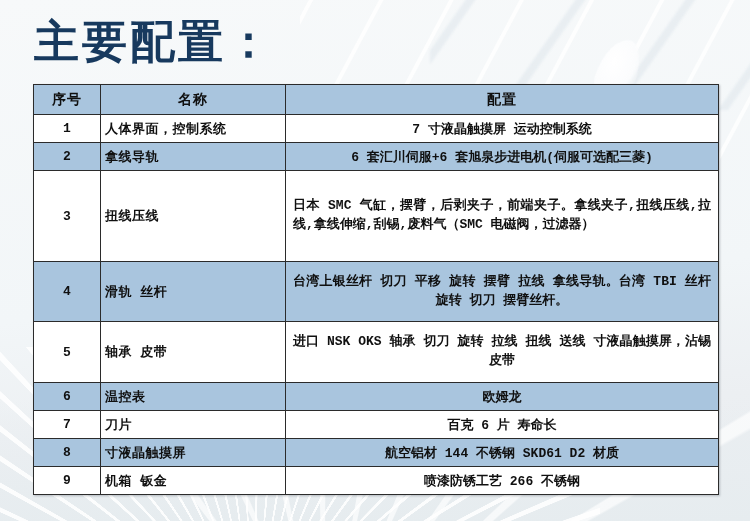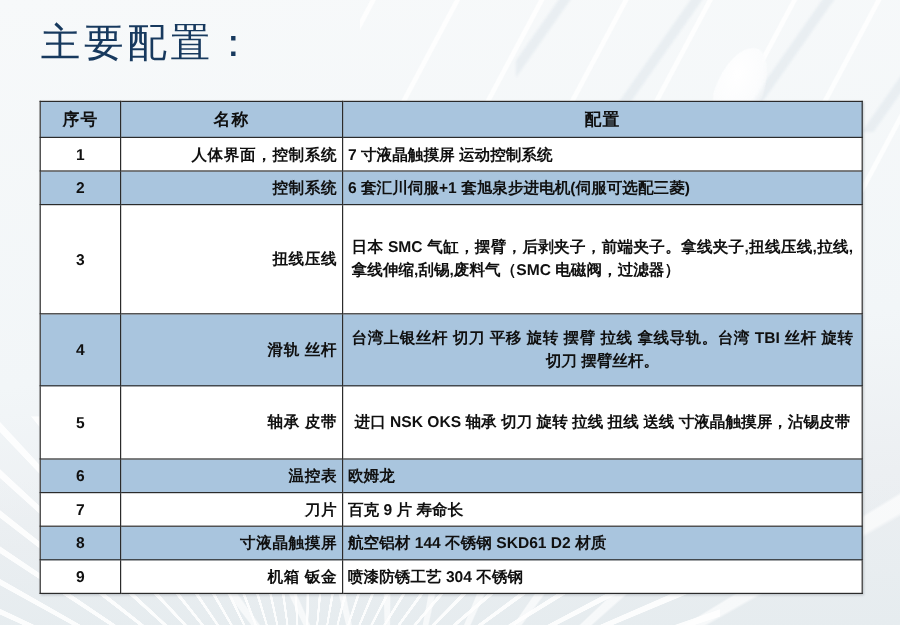--- a/index.html
+++ b/index.html
@@ -96,22 +96,22 @@
     background: linear-gradient(to bottom, rgba(232,237,240,0) 0%, rgba(232,237,240,0.75) 60%, rgba(230,236,239,0.9) 100%);
   }
 
   
   #title {
     position: absolute;
     left: 34px;
     top: 19px;
     z-index: 3;
     font-family: "DejaVu Serif", "Liberation Serif", serif;
-    font-size: 33px;
-    font-weight: 400;
+    font-size: 45px;
+    font-weight: 700;
     letter-spacing: 3px;
     color: #17395e;
     line-height: 1;
     white-space: nowrap;
   }
 
   
   #spec-table-wrap {
     position: absolute;
     left: 33px;
@@ -122,43 +122,43 @@
   table.spec {
     border-collapse: collapse;
     table-layout: fixed;
     width: 685px;
     background: #ffffff;
     box-shadow: 1px 1px 2px rgba(60,70,80,.30);
   }
   table.spec td, table.spec th {
     border: 1px solid #2b2b2b;
     color: #101010;
-    font-family: Liberation Sans, sans-serif;
+    font-family: Liberation Mono, monospace;
     font-weight: 700;
     font-size: 13px;
     padding: 0 4px;
     vertical-align: middle;
   }
   col.c-no    { width: 67px; }
   col.c-name  { width: 185px; }
   col.c-spec  { width: 433px; }
 
   tr.hdr th {
     background: #a9c5de;
     height: 29px;
     text-align: center;
     font-size: 14px;
     letter-spacing: 1px;
   }
   tr.blue td { background: #a9c5de; }
   tr.white td { background: #ffffff; }
 
   td.no   { text-align: center; font-size: 14px; }
-  td.name { text-align: right; letter-spacing: .5px; }
-  td.spec { text-align: left; }
+  td.name { text-align: left; letter-spacing: .5px; }
+  td.spec { text-align: center; }
   td.spec.justify {
     text-align: justify;
     text-align-last: center;
     padding: 2px 7px;
     line-height: 1.45;
   }
   td.spec.justify.lead {
     text-align: justify;
     text-align-last: left;
     padding: 3px 7px;
@@ -198,22 +198,22 @@
       </tr>
     </thead>
     <tbody>
       <tr class="white r1">
         <td class="no">1</td>
         <td class="name">人体界面，控制系统</td>
         <td class="spec">7 寸液晶触摸屏 运动控制系统</td>
       </tr>
       <tr class="blue r2">
         <td class="no">2</td>
-        <td class="name">控制系统</td>
-        <td class="spec">6 套汇川伺服+1 套旭泉步进电机(伺服可选配三菱)</td>
+        <td class="name">拿线导轨</td>
+        <td class="spec">6 套汇川伺服+6 套旭泉步进电机(伺服可选配三菱)</td>
       </tr>
       <tr class="white r3">
         <td class="no">3</td>
         <td class="name">扭线压线</td>
         <td class="spec justify lead">日本 SMC 气缸，摆臂，后剥夹子，前端夹子。拿线夹子,扭线压线,拉线,拿线伸缩,刮锡,废料气（SMC 电磁阀，过滤器）</td>
       </tr>
       <tr class="blue r4">
         <td class="no">4</td>
         <td class="name">滑轨 丝杆</td>
         <td class="spec justify">台湾上银丝杆 切刀 平移 旋转 摆臂 拉线 拿线导轨。台湾 TBI 丝杆 旋转 切刀 摆臂丝杆。</td>
@@ -224,27 +224,27 @@
         <td class="spec justify">进口 NSK OKS 轴承 切刀 旋转 拉线 扭线 送线 寸液晶触摸屏，沾锡皮带</td>
       </tr>
       <tr class="blue r6">
         <td class="no">6</td>
         <td class="name">温控表</td>
         <td class="spec">欧姆龙</td>
       </tr>
       <tr class="white r7">
         <td class="no">7</td>
         <td class="name">刀片</td>
-        <td class="spec">百克 9 片 寿命长</td>
+        <td class="spec">百克 6 片 寿命长</td>
       </tr>
       <tr class="blue r8">
         <td class="no">8</td>
         <td class="name">寸液晶触摸屏</td>
         <td class="spec">航空铝材 144 不锈钢 SKD61 D2 材质</td>
       </tr>
       <tr class="white r9">
         <td class="no">9</td>
         <td class="name">机箱 钣金</td>
-        <td class="spec">喷漆防锈工艺 304 不锈钢</td>
+        <td class="spec">喷漆防锈工艺 266 不锈钢</td>
       </tr>
     </tbody>
   </table>
 </div>
 
 </body></html>

